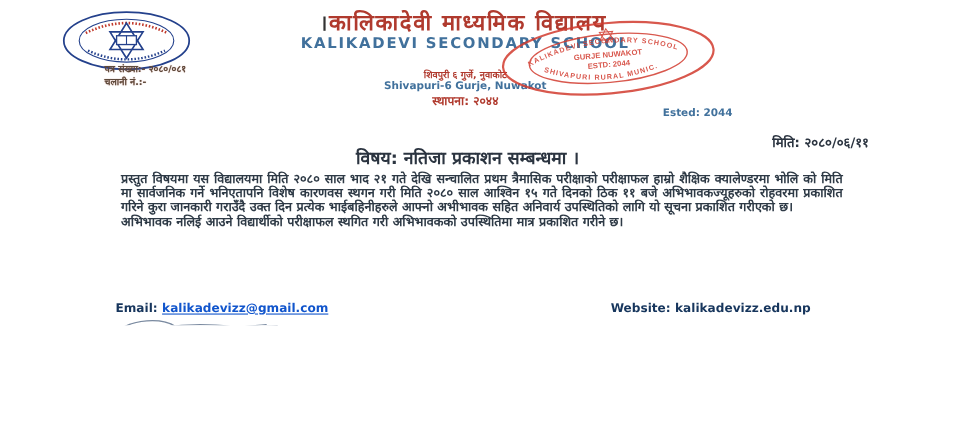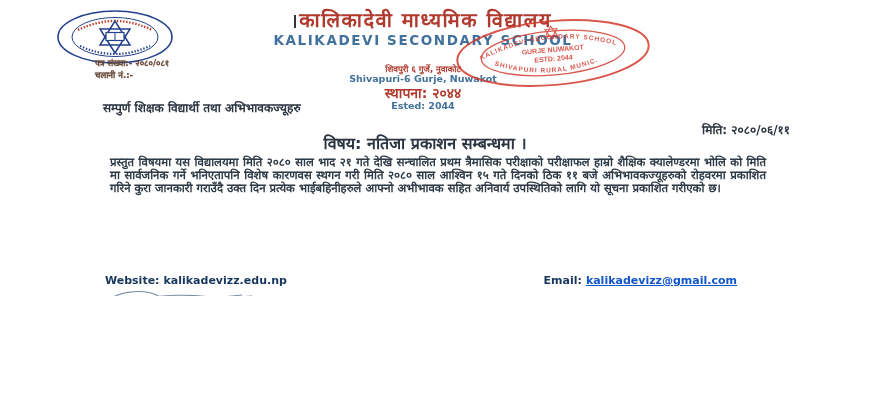--- a/index.html
+++ b/index.html
@@ -11,22 +11,22 @@
   .logo{position:absolute;left:54px;top:8px;width:122px;height:58px;}
   .header-center{position:absolute;left:180px;top:10px;width:486px;text-align:center;line-height:1.05;}
   .title-np{
     color:#b03a2e;font-size:20px;font-weight:700;letter-spacing:1.5px;white-space:nowrap;
     font-family:"DejaVu Serif","Liberation Serif",serif;
   }
   .cursor-artifact{display:inline-block;width:2px;height:13px;background:#333;margin-right:3px;vertical-align:middle;}
   .title-en{color:#41719c;font-size:13.5px;font-weight:700;letter-spacing:1.6px;margin-top:2px;}
   .addr-np{color:#b03a2e;font-size:8.5px;font-weight:600;margin-top:18px;}
   .addr-en{color:#41719c;font-size:9.5px;font-weight:700;}
-  .estd-np{color:#b03a2e;font-size:14px;font-weight:600;margin-top:2px;}
-  .estd-en{color:#41719c;font-size:9.5px;font-weight:700;}
+  .estd-np{color:#b03a2e;font-size:11px;font-weight:600;margin-top:2px;}
+  .estd-en{color:#41719c;font-size:9.5px;font-weight:700;text-align:right;}
   .stamp{position:absolute;left:452px;top:16px;width:202px;height:74px;opacity:.85;}
   .ref-block{
     position:absolute;left:95px;top:57px;font-size:8.5px;font-weight:700;color:#5d4a3c;
     line-height:1.45;text-shadow:0 0 1px rgba(160,70,50,.55);
   }
   .date-line{position:absolute;right:80px;top:80px;font-size:12px;font-weight:600;color:#2b3440;margin-top:41px;}
   
   .salutation{position:absolute;left:103px;top:99px;font-size:12px;font-weight:600;color:#2b3440;}
   .subject{position:absolute;left:185px;top:132px;width:480px;text-align:center;font-size:16px;font-weight:700;color:#2b3440;}
   .body-text{position:absolute;left:110px;top:156px;width:656px;color:#2e3a46;font-size:11.5px;font-weight:600;line-height:1.13;}
@@ -98,37 +98,37 @@
     </svg>
   </div>
 
   <div class="ref-block">
     <div>पत्र संख्या:- २०८०/०८१</div>
     <div>चलानी नं.:-</div>
   </div>
 
   <div class="date-line">मिति: २०८०/०६/११</div>
 
-  <div class="salutation">सम्पुर्ण शिक्षक विद्यार्थी तथा अभिभावकज्यूहरु</div>
 
   <div class="subject">विषय: नतिजा प्रकाशन सम्बन्धमा ।</div>
 
   <div class="body-text">
     <p class="para-justify">प्रस्तुत विषयमा यस विद्यालयमा मिति २०८० साल भाद २१ गते देखि सन्चालित प्रथम त्रैमासिक परीक्षाको परीक्षाफल हाम्रो शैक्षिक क्यालेण्डरमा भोलि को मिति मा सार्वजनिक गर्ने भनिएतापनि विशेष कारणवस स्थगन गरी मिति २०८० साल आश्विन १५ गते दिनको ठिक ११ बजे अभिभावकज्यूहरुको रोहवरमा प्रकाशित गरिने कुरा जानकारी गराउँदै उक्त दिन प्रत्येक भाईबहिनीहरुले आफ्नो अभीभावक सहित अनिवार्य उपस्थितिको लागि यो सूचना प्रकाशित गरीएको छ।</p>
+    <p class="hang">अभिभावक नलिई आउने विद्यार्थीको परीक्षाफल स्थगित गरी अभिभावकको उपस्थितिमा मात्र प्रकाशित गरीने छ।</p>
   </div>
 
   <div class="sig-block">
     <svg class="sig-scribble" width="160" height="22" viewBox="0 0 160 22">
       <path d="M4 16 C 20 2, 48 2, 60 10 C 48 16, 20 20, 36 14 C 60 6, 96 8, 110 10 C 120 11, 130 9, 142 8 M 118 12 C 128 10, 140 10, 152 9" fill="none" stroke="#7a8aa0" stroke-width="1.1" stroke-linecap="round"></path>
     </svg>
     <div class="sig-title">प्रधानाध्यापक</div>
   </div>
 
   <div class="footer">
     <div>
-      <span class="lbl">Website:</span><span>kalikadevizz.edu.np</span>
+      <span class="lbl">Email:</span><a>kalikadevizz@gmail.com</a>
     </div>
     <div>
-      <span class="lbl">Email:</span><a>kalikadevizz@gmail.com</a>
+      <span class="lbl">Website:</span><span>kalikadevizz.edu.np</span>
     </div>
   </div>
 
 </div>
 
 </body></html>

